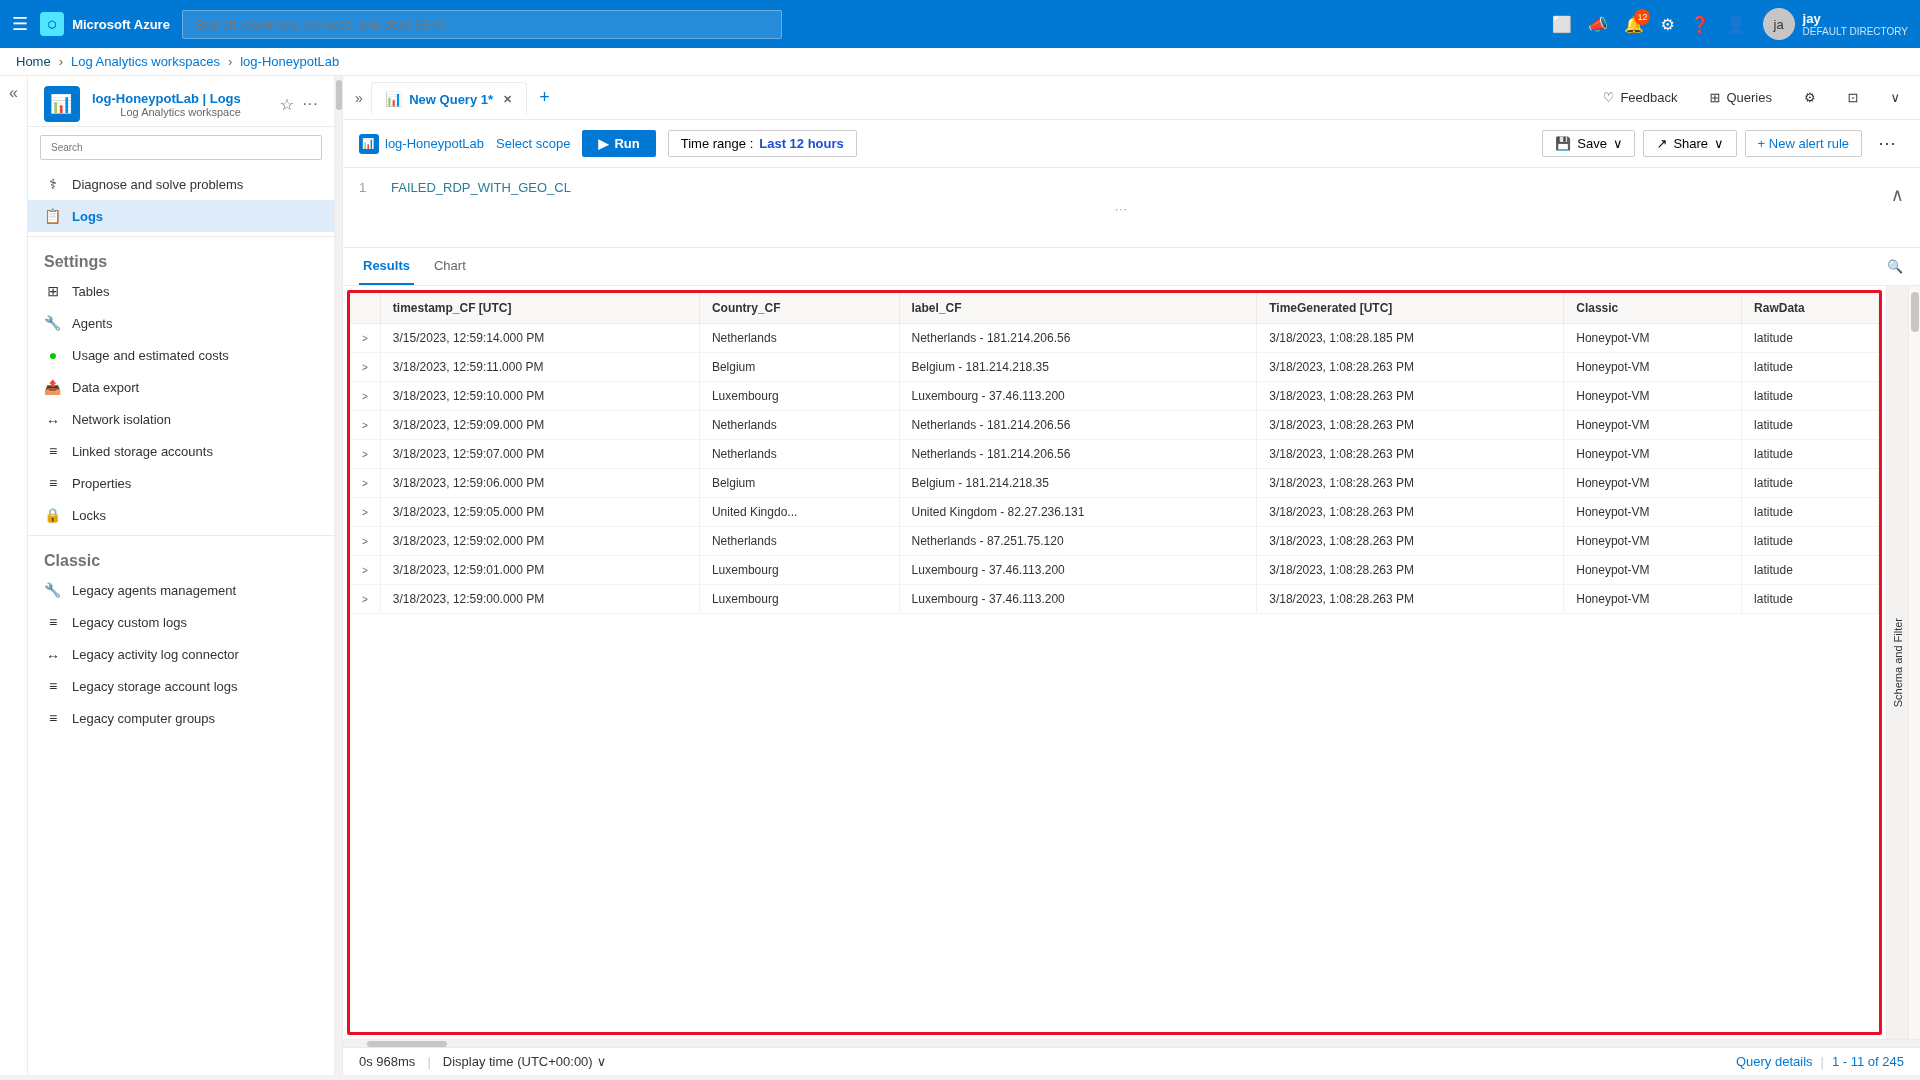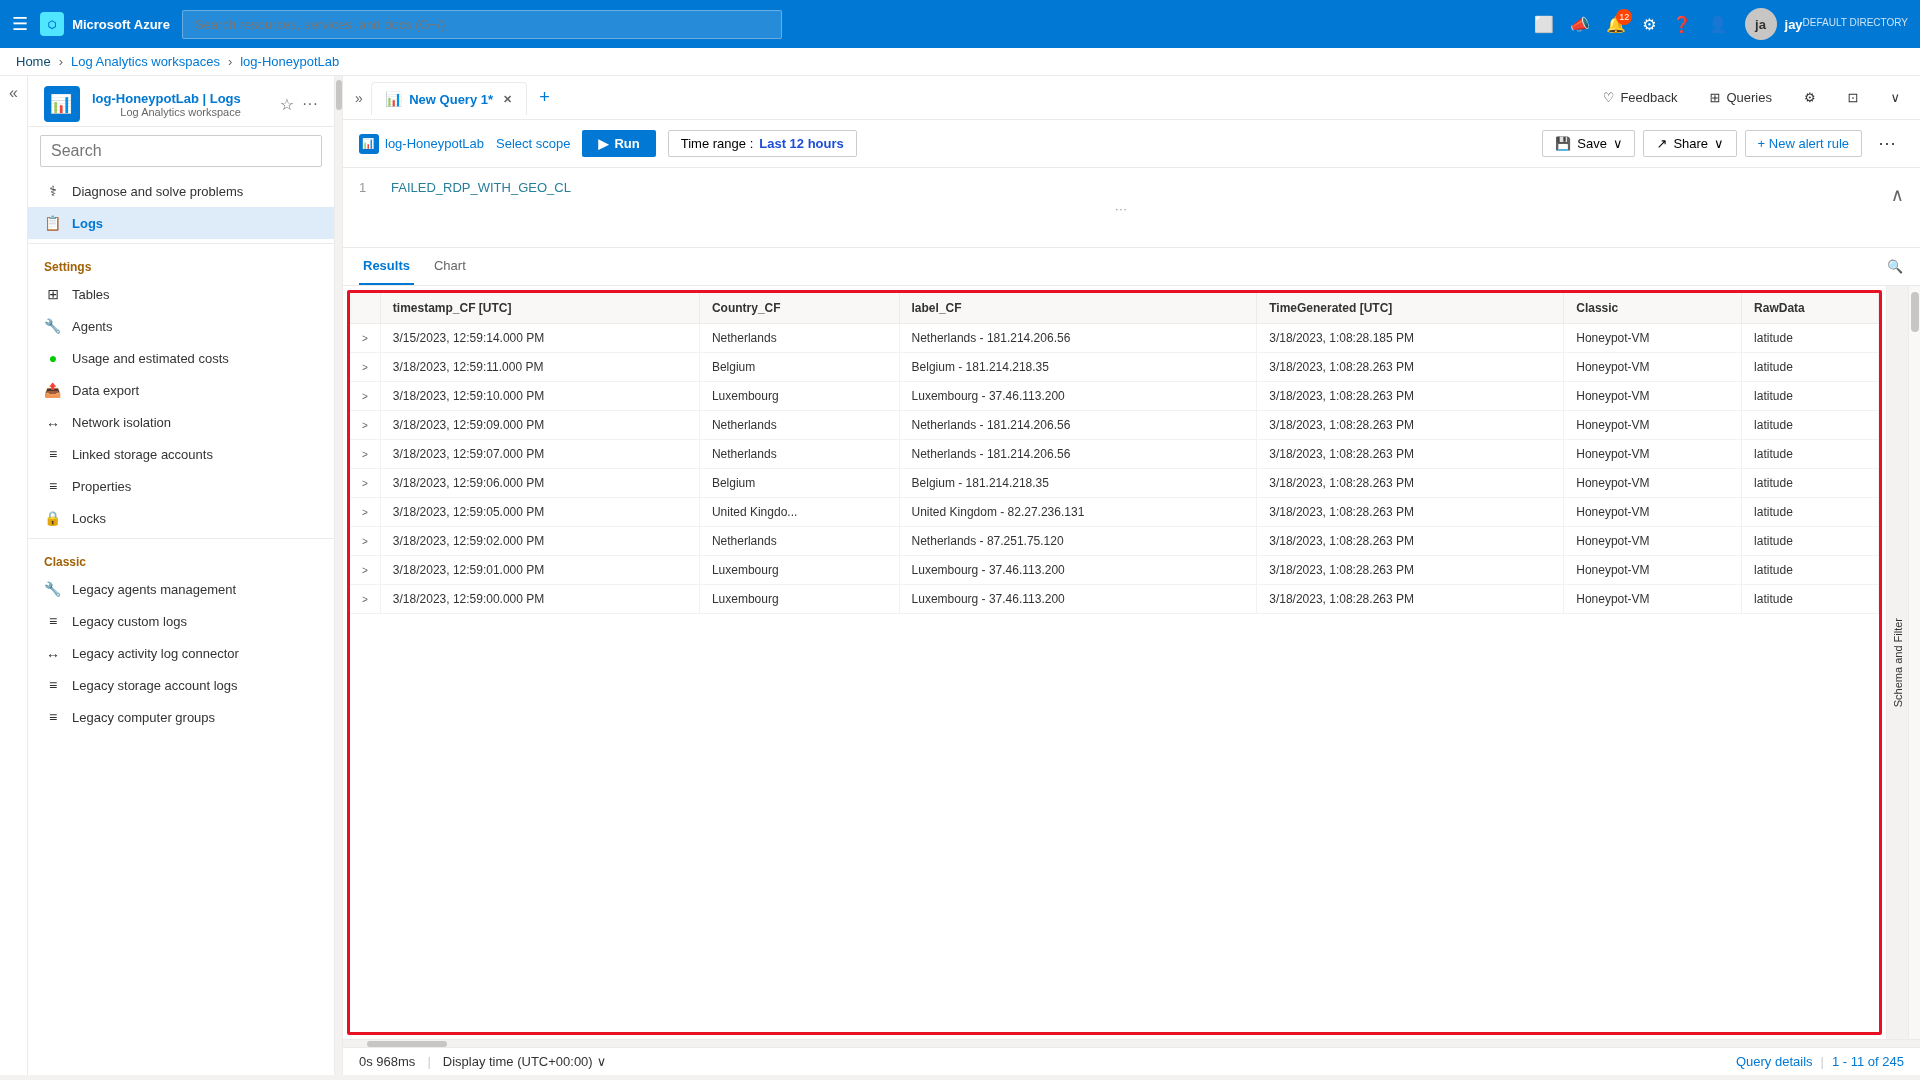--- a/index.html
+++ b/index.html
@@ -12,35 +12,35 @@
     }
     .topbar-hamburger { font-size: 18px; cursor: pointer; }
     .topbar-logo { display: flex; align-items: center; gap: 8px; font-size: 15px; font-weight: 600; white-space: nowrap; }
     .topbar-logo-icon { width: 24px; height: 24px; background: #50e6ff; border-radius: 4px; display: flex; align-items: center; justify-content: center; font-size: 10px; color: #0078d4; font-weight: bold; }
     .topbar-search { flex: 1; max-width: 600px; }
     .topbar-search input { width: 100%; padding: 6px 12px; border-radius: 2px; border: 1px solid #ccc; font-size: 13px; background: white; color: #333; }
     .topbar-actions { display: flex; align-items: center; gap: 16px; margin-left: auto; }
     .topbar-icon { color: white; font-size: 16px; cursor: pointer; position: relative; }
     .topbar-badge { position: absolute; top: -6px; right: -6px; background: #ff4500; color: white; border-radius: 50%; font-size: 9px; width: 16px; height: 16px; display: flex; align-items: center; justify-content: center; }
     .topbar-user { display: flex; align-items: center; gap: 8px; cursor: pointer; }
-    .topbar-user-avatar { width: 32px; height: 32px; border-radius: 50%; background: #c8c6c4; display: flex; align-items: center; justify-content: center; color: #333; font-weight: bold; font-size: 13px; }
-    .topbar-user-info { display: flex; flex-direction: row; font-size: 11px; }
+    .topbar-user-avatar { width: 32px; height: 32px; border-radius: 50%; background: #c8c6c4; display: flex; align-items: center; justify-content: center; color: #333; font-weight: normal; font-size: 13px; }
+    .topbar-user-info { display: flex; flex-direction: column; font-size: 11px; }
     .topbar-user-name { font-weight: 600; }
     .topbar-user-dir { font-size: 10px; opacity: 0.8; }
     .breadcrumb-sep { color: #666; }
     .breadcrumb-item { cursor: pointer; }
 
     
     .main-layout { display: flex; height: calc(1080px - 48px - 33px); }
     .sidebar-search { padding: 8px 12px; }
     .sidebar-search input { width: 100%; padding: 6px 10px; border: 1px solid #ccc; border-radius: 2px; font-size: 12px; }
     .sidebar-nav-item { display: flex; align-items: center; gap: 10px; padding: 8px 16px; cursor: pointer; color: #333; transition: background 0.1s; }
     .sidebar-nav-item.active { background: #deecf9; color: #0078d4; font-weight: 600; }
     .sidebar-nav-icon { font-size: 14px; width: 18px; text-align: center; }
-    .sidebar-section-title { padding: 12px 16px 4px; font-weight: 600; color: #a16207; font-size: 12px; }
+    .sidebar-section-title { padding: 12px 16px 4px; font-weight: 600; color: #737373; font-size: 16px; }
     .sidebar-divider { height: 1px; background: #edebe9; margin: 4px 0; }
 
     
     .content-area { flex: 1; display: flex; flex-direction: column; overflow: hidden; background: white; }
 
     
     .tabs-bar { display: flex; align-items: center; background: white; border-bottom: 1px solid #edebe9; padding: 0 12px; height: 44px; gap: 4px; }
     .tab { display: flex; align-items: center; gap: 6px; padding: 8px 14px; border: 1px solid transparent; border-bottom: none; cursor: pointer; font-size: 13px; border-radius: 4px 4px 0 0; position: relative; top: 1px; }
     .tab.active { background: white; border-color: #edebe9; border-bottom-color: white; font-weight: 600; color: #0078d4; }
     .tab-close { font-size: 11px; color: #666; cursor: pointer; margin-left: 4px; }
@@ -161,21 +161,21 @@
         </div>
         <div class="header-service">Log Analytics workspace</div>
       </div>
       <div class="header-right">
         <span style="color:#666;cursor:pointer;font-size:16px;">☆</span>
         <span style="color:#666;cursor:pointer;font-size:16px;">···</span>
       </div>
     </div>
 
     <div class="sidebar-search">
-      <input type="text" style="width: 100%; padding: 6px 10px; border: 1px solid rgb(204, 204, 204); border-radius: 2px; font-size: 16px;" placeholder="Search">
+      <input type="text" style="width: 100%; padding: 6px 10px; border: 1px solid rgb(204, 204, 204); border-radius: 2px; font-size: 10px;" placeholder="Search">
     </div>
 
     <div class="sidebar-nav-item">
       <span class="sidebar-nav-icon">⚕</span>
       <span>Diagnose and solve problems</span>
     </div>
     <div class="sidebar-nav-item active">
       <span class="sidebar-nav-icon" style="color:#0078d4;">📋</span>
       <span>Logs</span>
     </div>

